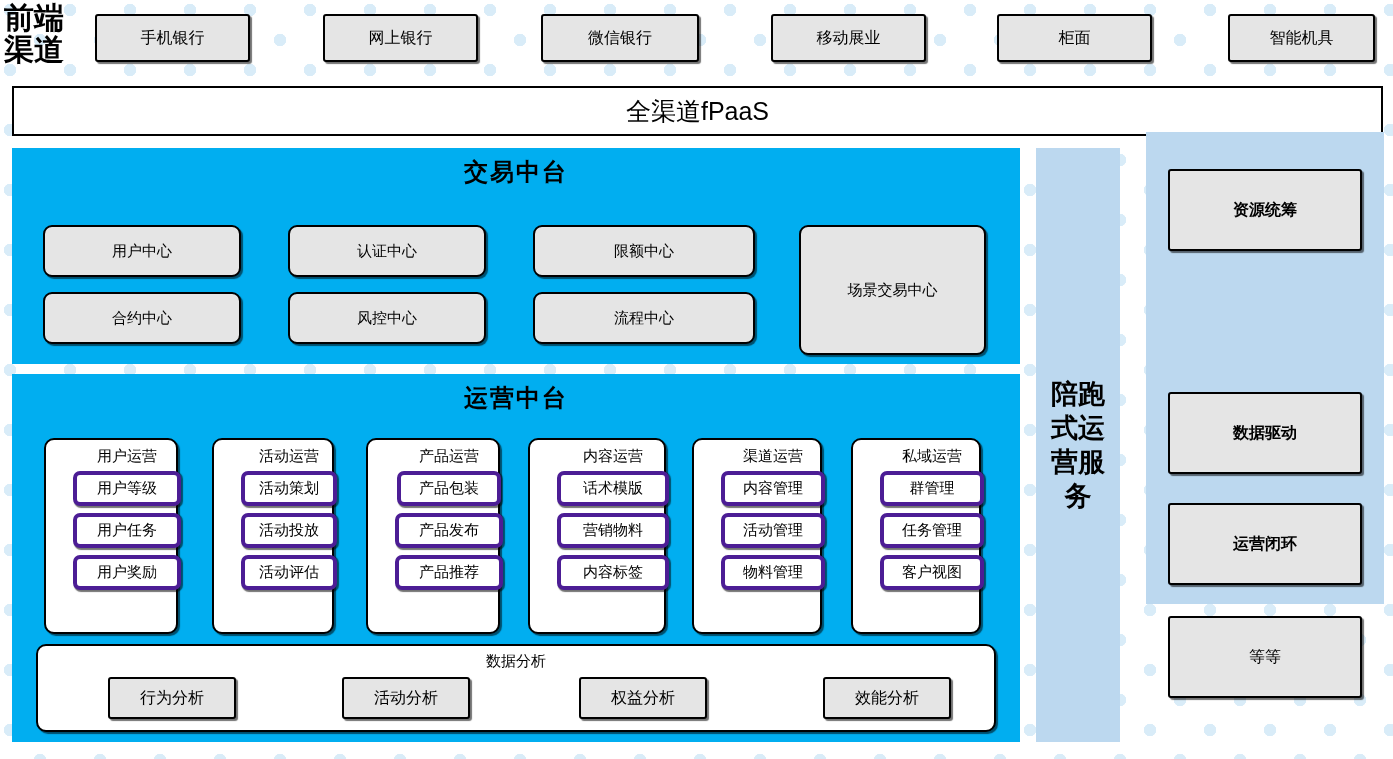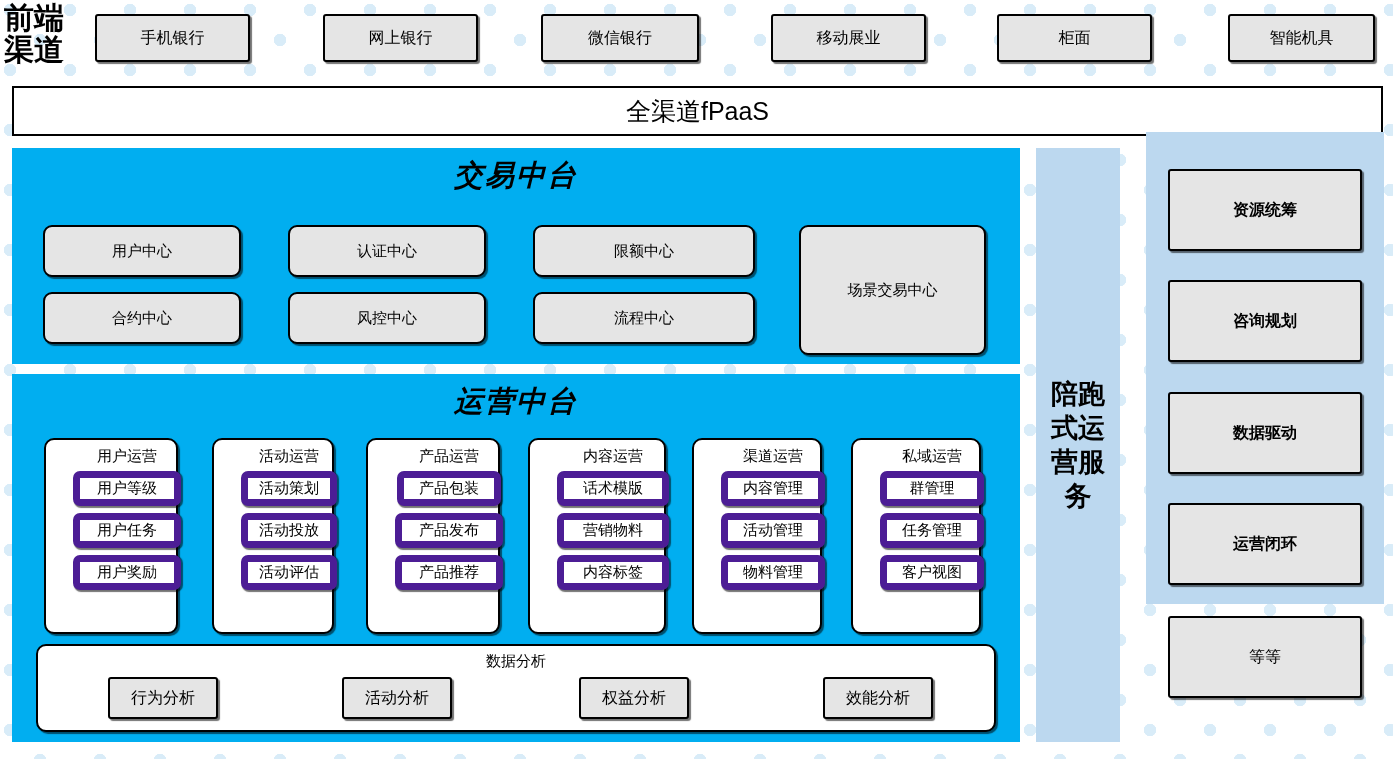--- a/index.html
+++ b/index.html
@@ -72,24 +72,23 @@
     width: 1008px;
   }
   #panel-trade { top: 148px; height: 216px; }
   #panel-ops   { top: 374px; height: 368px; }
 
   .panel-title {
     width: 100%;
     text-align: center;
     font-family: "Liberation Serif", serif;
     font-weight: 700;
-    font-size: 29px;
+    font-size: 24px;
     padding-top: 8px;
     letter-spacing: 2px;
-    font-style: italic;
   }
 
   
   .tbox { height: 52px; font-size: 15px; }
 
   
   .opscol {
     position: absolute;
     background: #fff;
     border: 2.2px solid #000;
@@ -103,21 +102,21 @@
     padding-left: 32px;
   }
   .opscol-title {
     font-size: 15px;
     margin-top: 7px;
     margin-bottom: 5px;
     white-space: nowrap;
   }
   .opsitem {
     background: #fff;
-    border: 7px solid #4c1d95;
+    border: 4px solid #4c1d95;
     border-radius: 7px;
     box-shadow: 1.5px 1.5px 1px rgba(0,0,0,0.55);
     height: 35px;
     margin-bottom: 7px;
     display: flex;
     align-items: center;
     justify-content: center;
     font-size: 15px;
     white-space: nowrap;
   }
@@ -133,21 +132,21 @@
     box-shadow: 2px 2px 1px rgba(0,0,0,0.55);
   }
   #analytics-title {
     text-align: center;
     font-size: 15px;
     margin-top: 6px;
   }
   .anabox {
     position: absolute;
     top: 31px;
-    width: 110px; height: 42px;
+    width: 128px; height: 42px;
     font-size: 16px;
   }
 
   
   #service-col {
     position: absolute;
     left: 1036px; top: 148px;
     width: 84px; height: 594px;
     background: #bcd8ef;
     display: flex;
@@ -306,23 +305,20 @@
       <div>式运</div>
       <div>营服</div>
       <div>务</div>
     </div>
 </div>
 
 <div id="right-panel">
     <div class="box rightbox" style="top: 37px;">
       <span>资源统筹</span>
     </div>
-    <div class="box rightbox" style="top: 148px;">
-      <span>咨询规划</span>
-    </div>
     <div class="box rightbox" style="top: 260px;">
       <span>数据驱动</span>
     </div>
     <div class="box rightbox" style="top: 371px;">
       <span>运营闭环</span>
     </div>
     <div class="box rightbox plain" style="top: 484px;">
       <span>等等</span>
     </div>
   </div>

